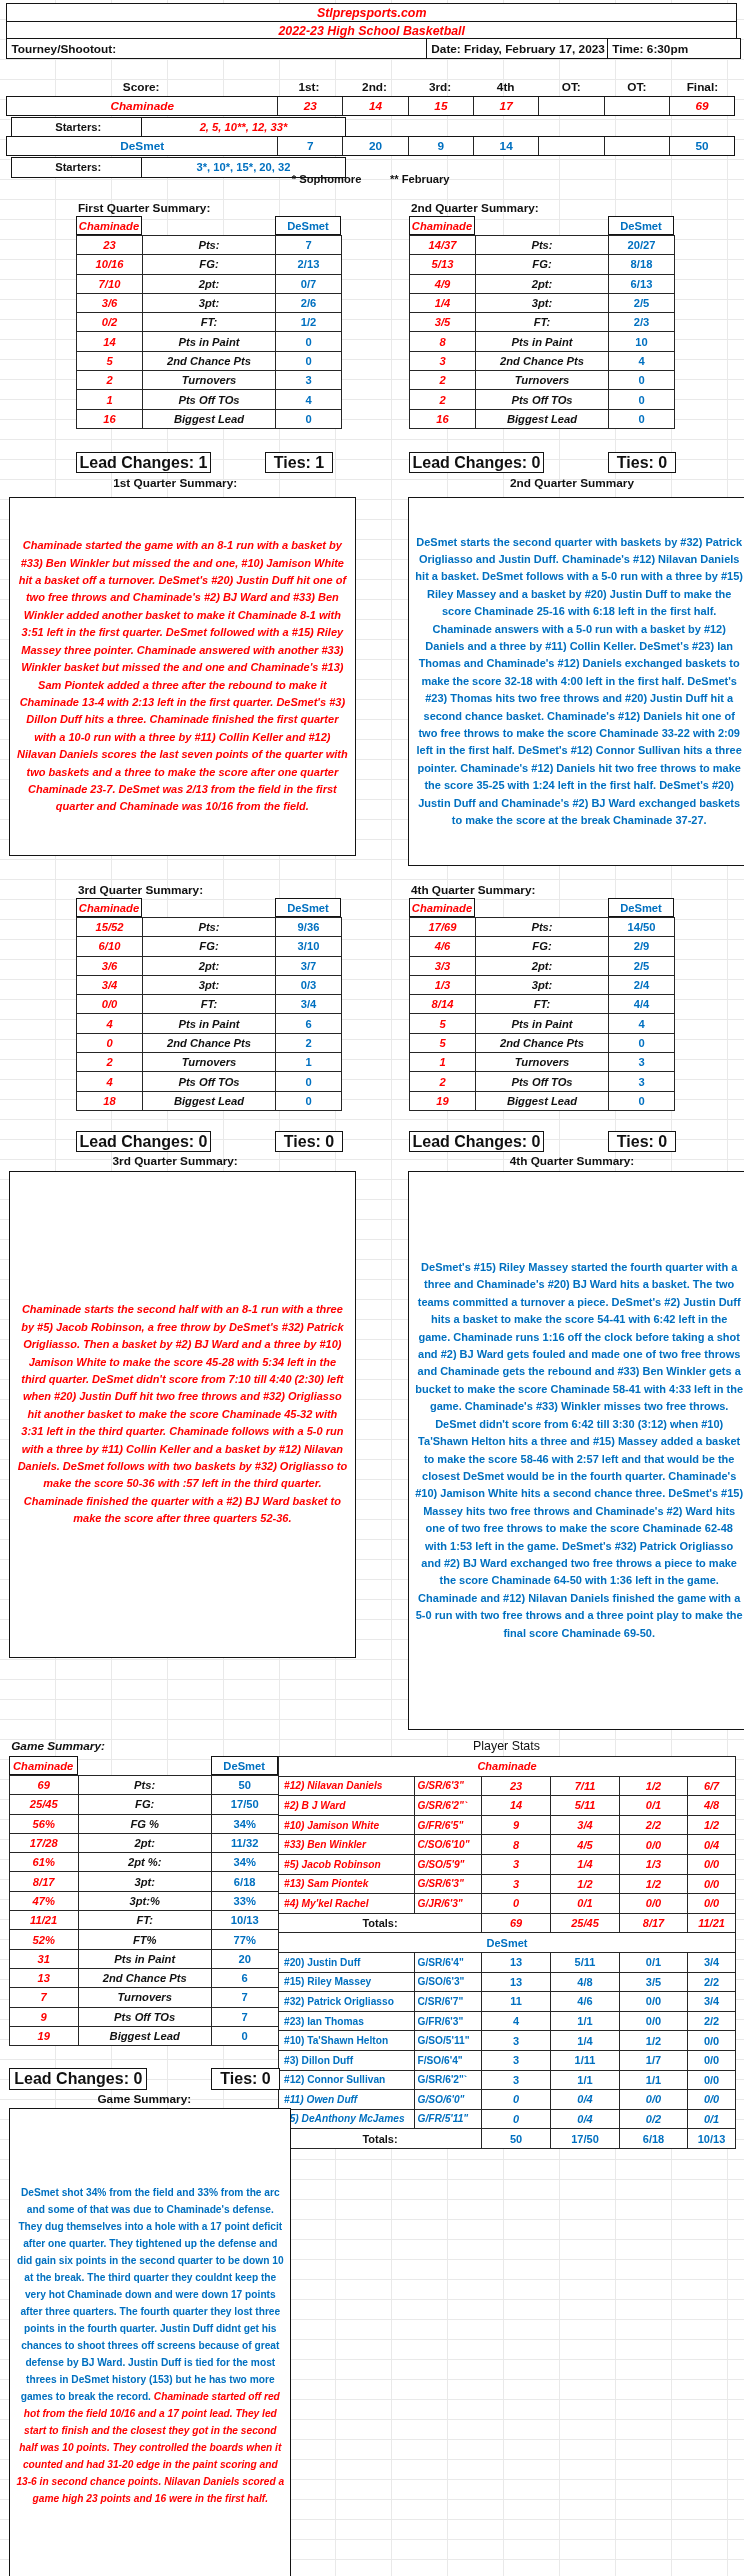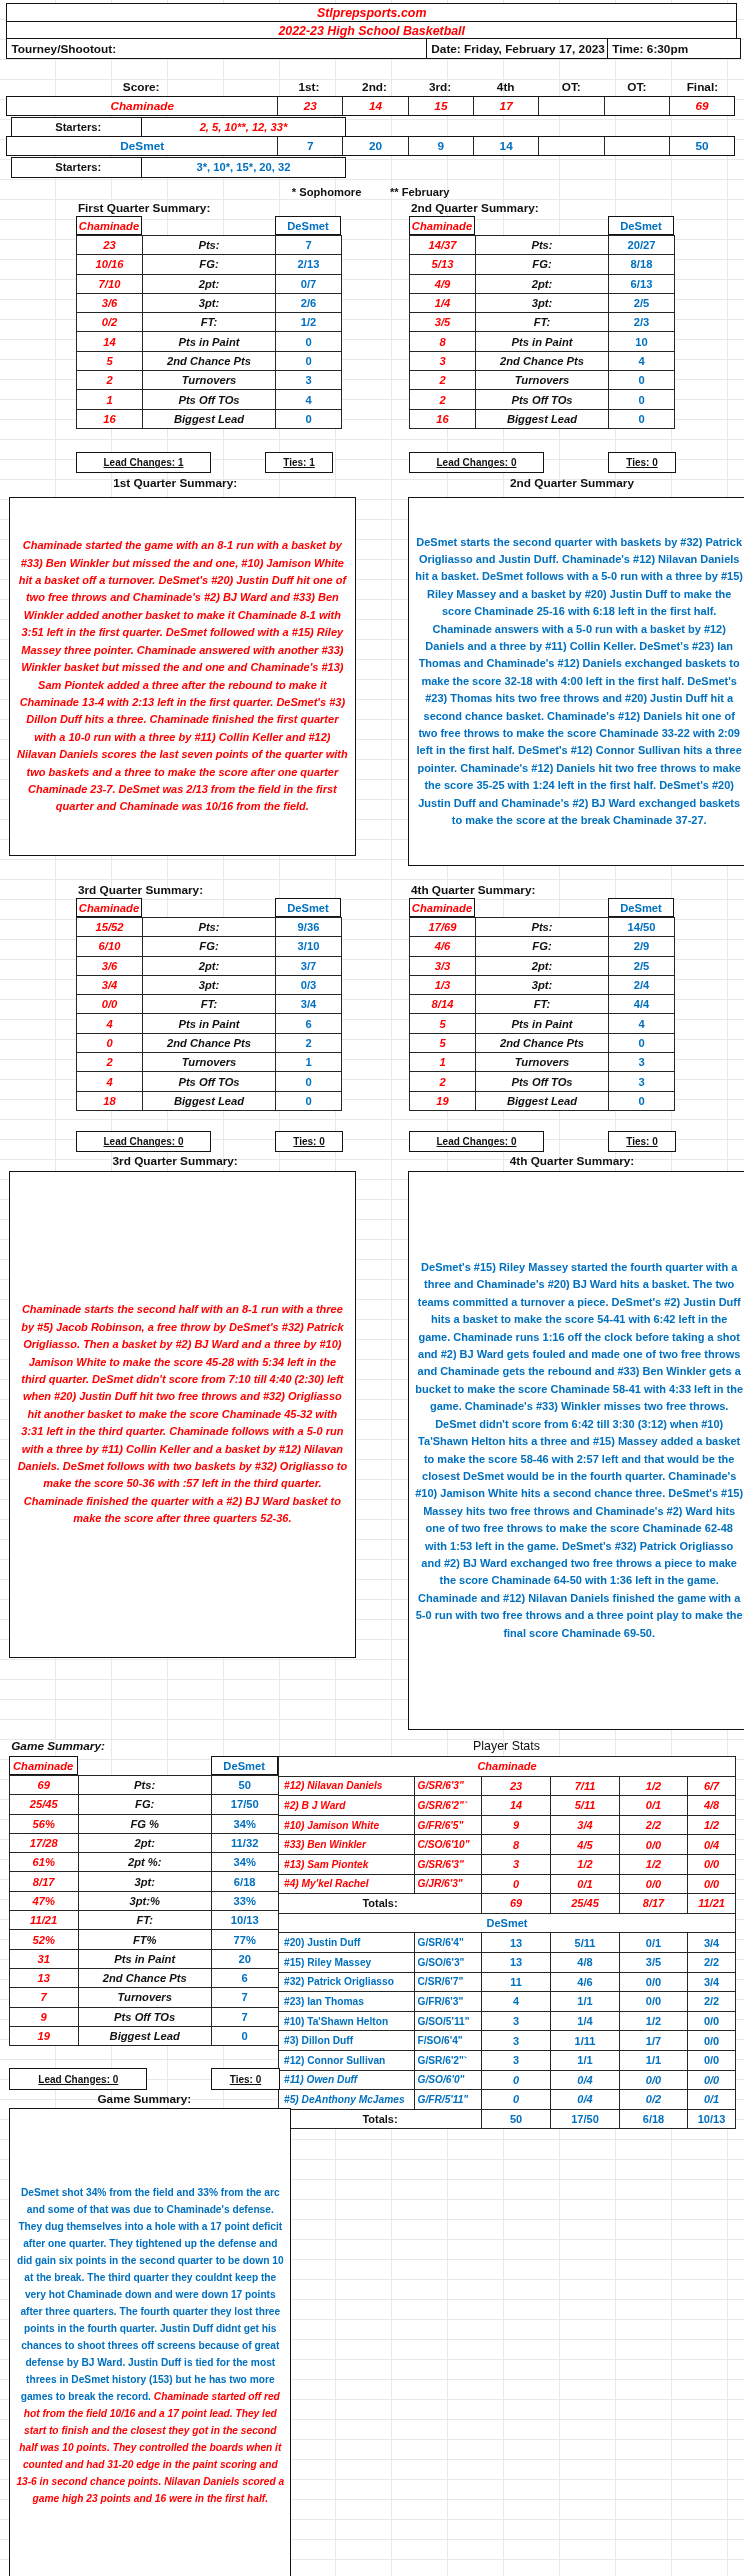--- a/index.html
+++ b/index.html
@@ -30,21 +30,21 @@
   .q-main-title{height:17px;font-size:11.8px;display:flex;align-items:center;padding-left:1.9px;}
   .q-teams{display:grid;grid-template-columns:66px 133px 66px;height:19px;}
   .q-team{border:1.2px solid #141414;background:#fff;display:flex;align-items:center;justify-content:center;font-size:11.2px;}
   table{border-collapse:collapse;background:#fff;table-layout:fixed;}
   .stat-table{width:264px;}
   .g-table{width:269px;}
   .stat-table td,.g-table td{border:0.9px solid #262626;height:18.3px;text-align:center;font-size:11.2px;padding:0 1.2px;overflow:hidden;}
   .g-teams{display:grid;grid-template-columns:69px 133px 67px;height:19px;}
   .lab{font-style:italic;color:#111;}
   
-  .leadbox{font-size:10px;text-decoration:underline;}
+  .leadbox{font-size:16px;}
   
   .sum-title{font-size:11.8px;display:flex;align-items:center;justify-content:center;}
   .sum-box{border:1.2px solid #141414;background:#fff;display:flex;align-items:center;justify-content:center;
            text-align:center;padding:5px 6.2px;font-size:11px;line-height:17.4px;overflow:hidden;}
   .gs-box{border:1.2px solid #141414;background:#fff;display:flex;align-items:center;justify-content:center;
           text-align:center;padding:3.7px 5px;font-size:10.2px;line-height:17px;overflow:hidden;flex-direction:column;}
   .gs-text{display:inline;}
   
   .ps-title{font-weight:400;font-size:12.4px;display:flex;align-items:center;justify-content:center;}
   .gs-label{font-size:11.8px;display:flex;align-items:center;}
@@ -95,21 +95,21 @@
   <div class="s-cell">7</div>
       <div class="s-cell">20</div>
       <div class="s-cell">9</div>
       <div class="s-cell">14</div>
       <div class="s-cell"></div>
       <div class="s-cell"></div>
       <div class="s-cell">50</div>
     </div>
   <div class="abs boxed cbox starter-label" style="left:11.2px;top:157px;width:132px;height:18.6px;">Starters:</div>
   <div class="abs boxed cbox starter-val blue" style="left:141px;top:157px;width:203px;height:18.6px;">3*, 10*, 15*, 20, 32</div>
-  <div class="abs legend" style="left:6.2px;top:184px;width:729px;height:15px;">
+  <div class="abs legend" style="left:6.2px;top:171px;width:729px;height:15px;">
     <span>* Sophomore</span>
     <span>** February</span>
   </div>
 
   <div class="abs qblock" style="left:76px;top:199px;">
     <div class="q-main-title">First Quarter Summary:</div>
     <div class="q-teams">
       <div class="q-team red ital">Chaminade</div>
       <div></div>
       <div class="q-team blue">DeSmet</div>
@@ -535,20 +535,28 @@
       </tr>
         <tr class="red ital">
         <td class="pname">#33) Ben Winkler</td>
         <td class="ppos">C/SO/6'10"</td>
         <td>8</td>
         <td>4/5</td>
         <td>0/0</td>
         <td>0/4</td>
       </tr>
         <tr class="red ital">
+        <td class="pname">#5) Jacob Robinson</td>
+        <td class="ppos">G/SO/5'9"</td>
+        <td>3</td>
+        <td>1/4</td>
+        <td>1/3</td>
+        <td>0/0</td>
+      </tr>
+        <tr class="red ital">
         <td class="pname">#13) Sam Piontek</td>
         <td class="ppos">G/SR/6'3"</td>
         <td>3</td>
         <td>1/2</td>
         <td>1/2</td>
         <td>0/0</td>
       </tr>
         <tr class="red ital">
         <td class="pname">#4) My'kel Rachel</td>
         <td class="ppos">G/JR/6'3"</td>

